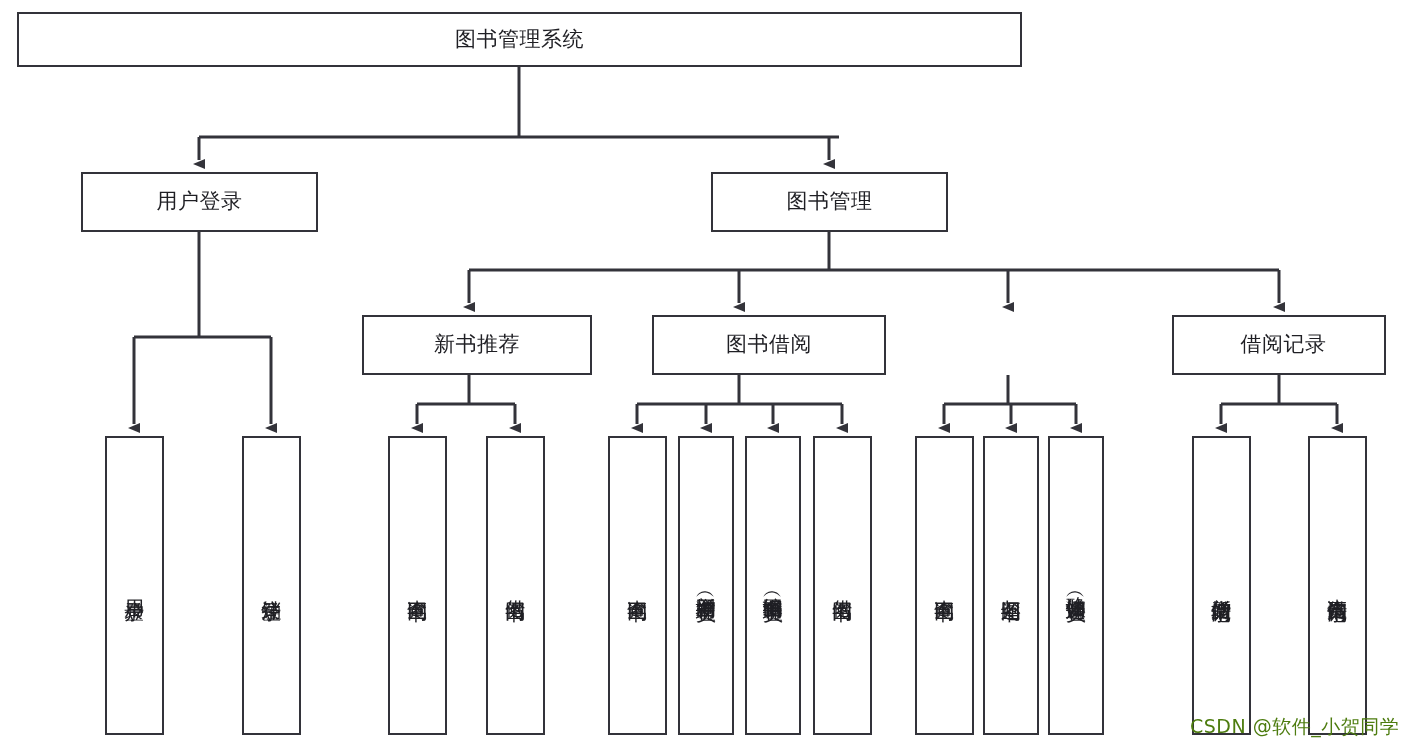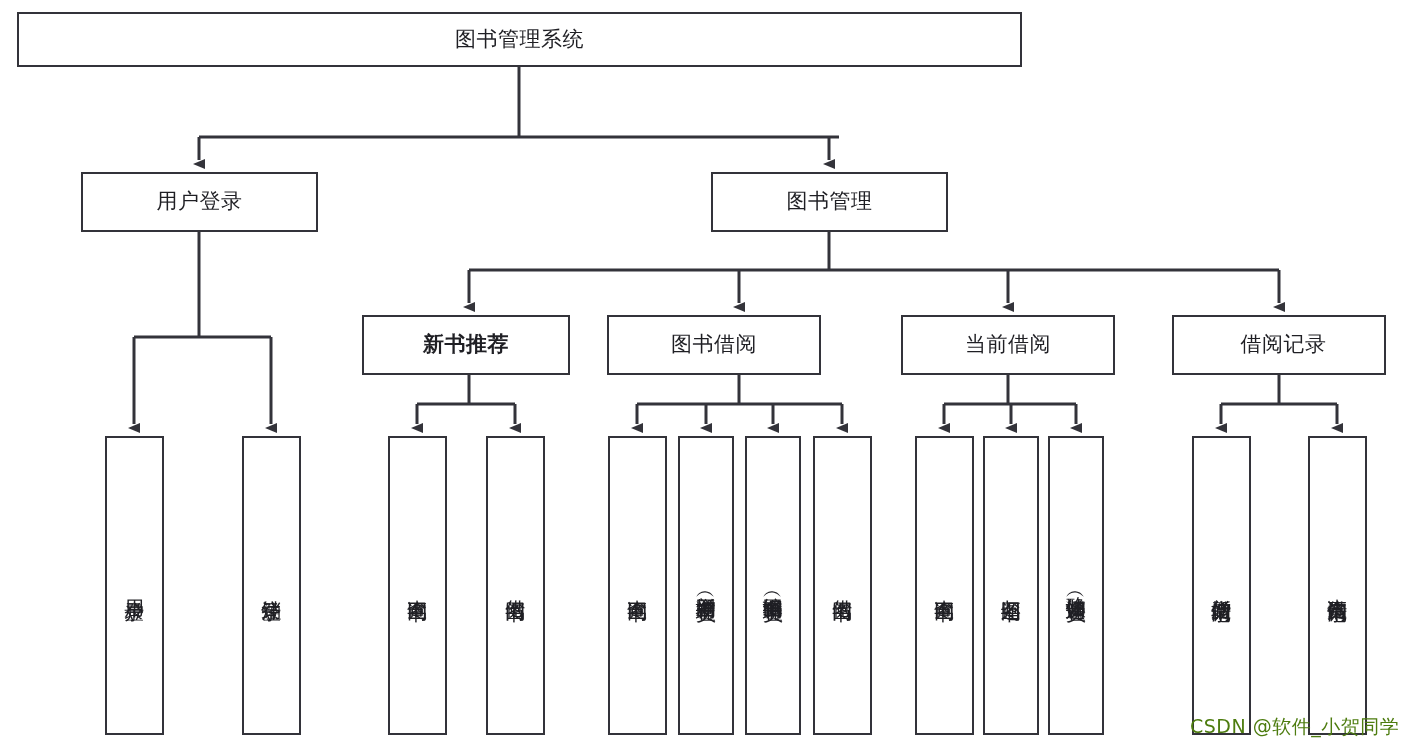--- a/index.html
+++ b/index.html
@@ -139,31 +139,28 @@
   </div>
 
   <div class="node-box" style="left:81px; top:172px; width:237px; height:60px;">
     <span class="node-label-h">用户登录</span>
   </div>
 
   <div class="node-box" style="left:711px; top:172px; width:237px; height:60px;">
     <span class="node-label-h">图书管理</span>
   </div>
 
-  <div class="node-box" style="left:362px; top:315px; width:208px; height:60px;font-weight:bold;">
+  <div class="node-box" style="left:362px; top:315px; width:230px; height:60px;">
     <span class="node-label-h">新书推荐</span>
   </div>
 
-  <div class="node-box" style="left:607px; top:315px; width:214px; height:60px;">
+  <div class="node-box" style="left:652px; top:315px; width:234px; height:60px;">
     <span class="node-label-h">图书借阅</span>
   </div>
 
-  <div class="node-box" style="left:901px; top:315px; width:214px; height:60px;">
-    <span class="node-label-h">当前借阅</span>
-  </div>
 
   <div class="node-box" style="left:1172px; top:315px; width:214px; height:60px;padding-left:9px;">
     <span class="node-label-h">借阅记录</span>
   </div>
 
   <div class="node-box leaf-box" style="left:105px; top:436px; width:59px; height:299px;">
     <span class="node-label-v">用户登录</span>
   </div>
 
   <div class="node-box leaf-box" style="left:242px; top:436px; width:59px; height:299px;">

